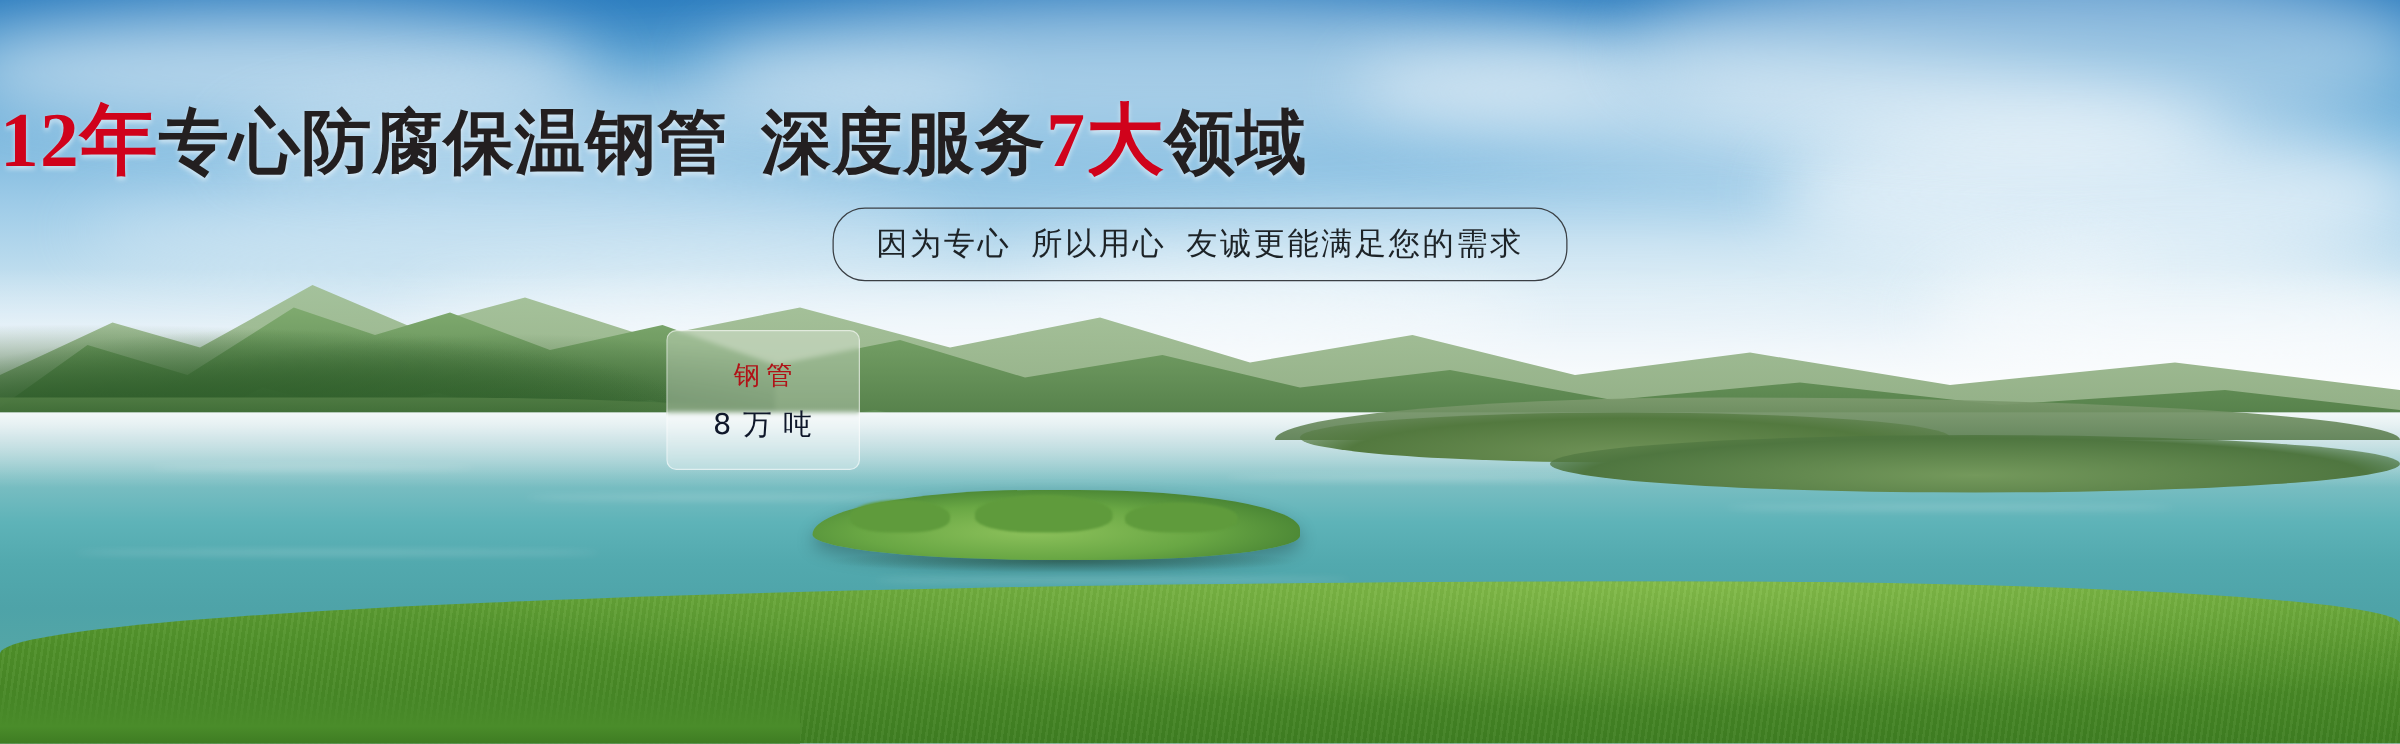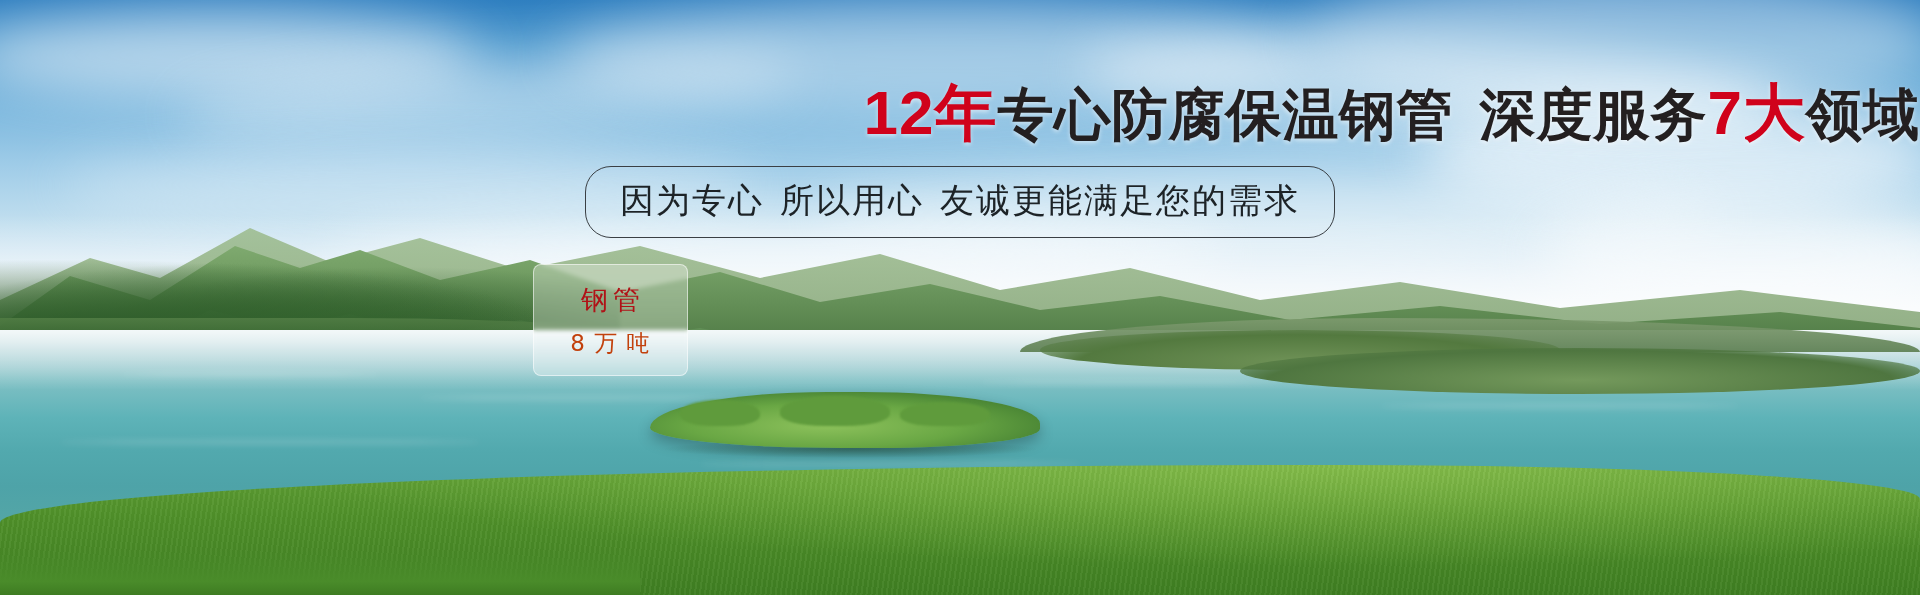--- a/index.html
+++ b/index.html
@@ -139,44 +139,44 @@
   }
   .bank-left {
     position:absolute; left:0; top:318px; width:700px; height:28px;
     background:linear-gradient(to bottom, #4e7a42, rgba(78,122,66,0));
     border-radius:0 50% 0 0 / 0 100% 0 0;
   }
 
   
   .headline {
     position:absolute; left:0; top:82px; width:1920px;
-    text-align:right;
+    text-align:left;
     white-space:nowrap;
-    font-family:Liberation Sans, sans-serif;
+    font-family:Liberation Serif, serif;
     font-weight:700;
     font-size:56px;
     line-height:1;
     letter-spacing:1px;
     color:#231f20;
     text-shadow:0 2px 4px rgba(255,255,255,.55);
   }
   .headline .num {
     color:#d0021b;
     font-size:62px;
     font-weight:800;
   }
   .headline .gap { display:inline-block; width:26px; }
 
   
   .subtitle-pill {
     position:absolute; left:50%; top:166px; transform:translateX(-50%);
     padding:11px 34px 13px;
     border:1px solid #3a3f44;
     border-radius:26px;
-    font-size:34px;
+    font-size:25px;
     letter-spacing:2px;
     color:#1d2327;
     font-family:"DejaVu Sans","Liberation Sans",sans-serif;
     white-space:nowrap;
     background:transparent;
   }
   .subtitle-pill .sp { display:inline-block; width:16px; }
 
   
   .cards {
@@ -191,29 +191,29 @@
     background:rgba(255,255,255,.30);
     border:1px solid rgba(255,255,255,.55);
     backdrop-filter:blur(2px);
     display:flex;
     flex-direction:column;
     align-items:center;
     justify-content:center;
     gap:10px;
   }
   .card-title {
-    font-size:27px;
+    font-size:21px;
     letter-spacing:5px;
     color:#b01217;
     font-family:"DejaVu Sans","Liberation Sans",sans-serif;
     text-indent:5px;
   }
   .card-value {
     font-size:23px;
-    color:#c2410c;
+    color:#0f172a;
     font-family:"DejaVu Sans","Liberation Sans",sans-serif;
     letter-spacing:1px;
   }
   .card-value sup { font-size:14px; vertical-align:super; }
 </style>
 </head>
 <body>
 
 <div class="banner">
 

